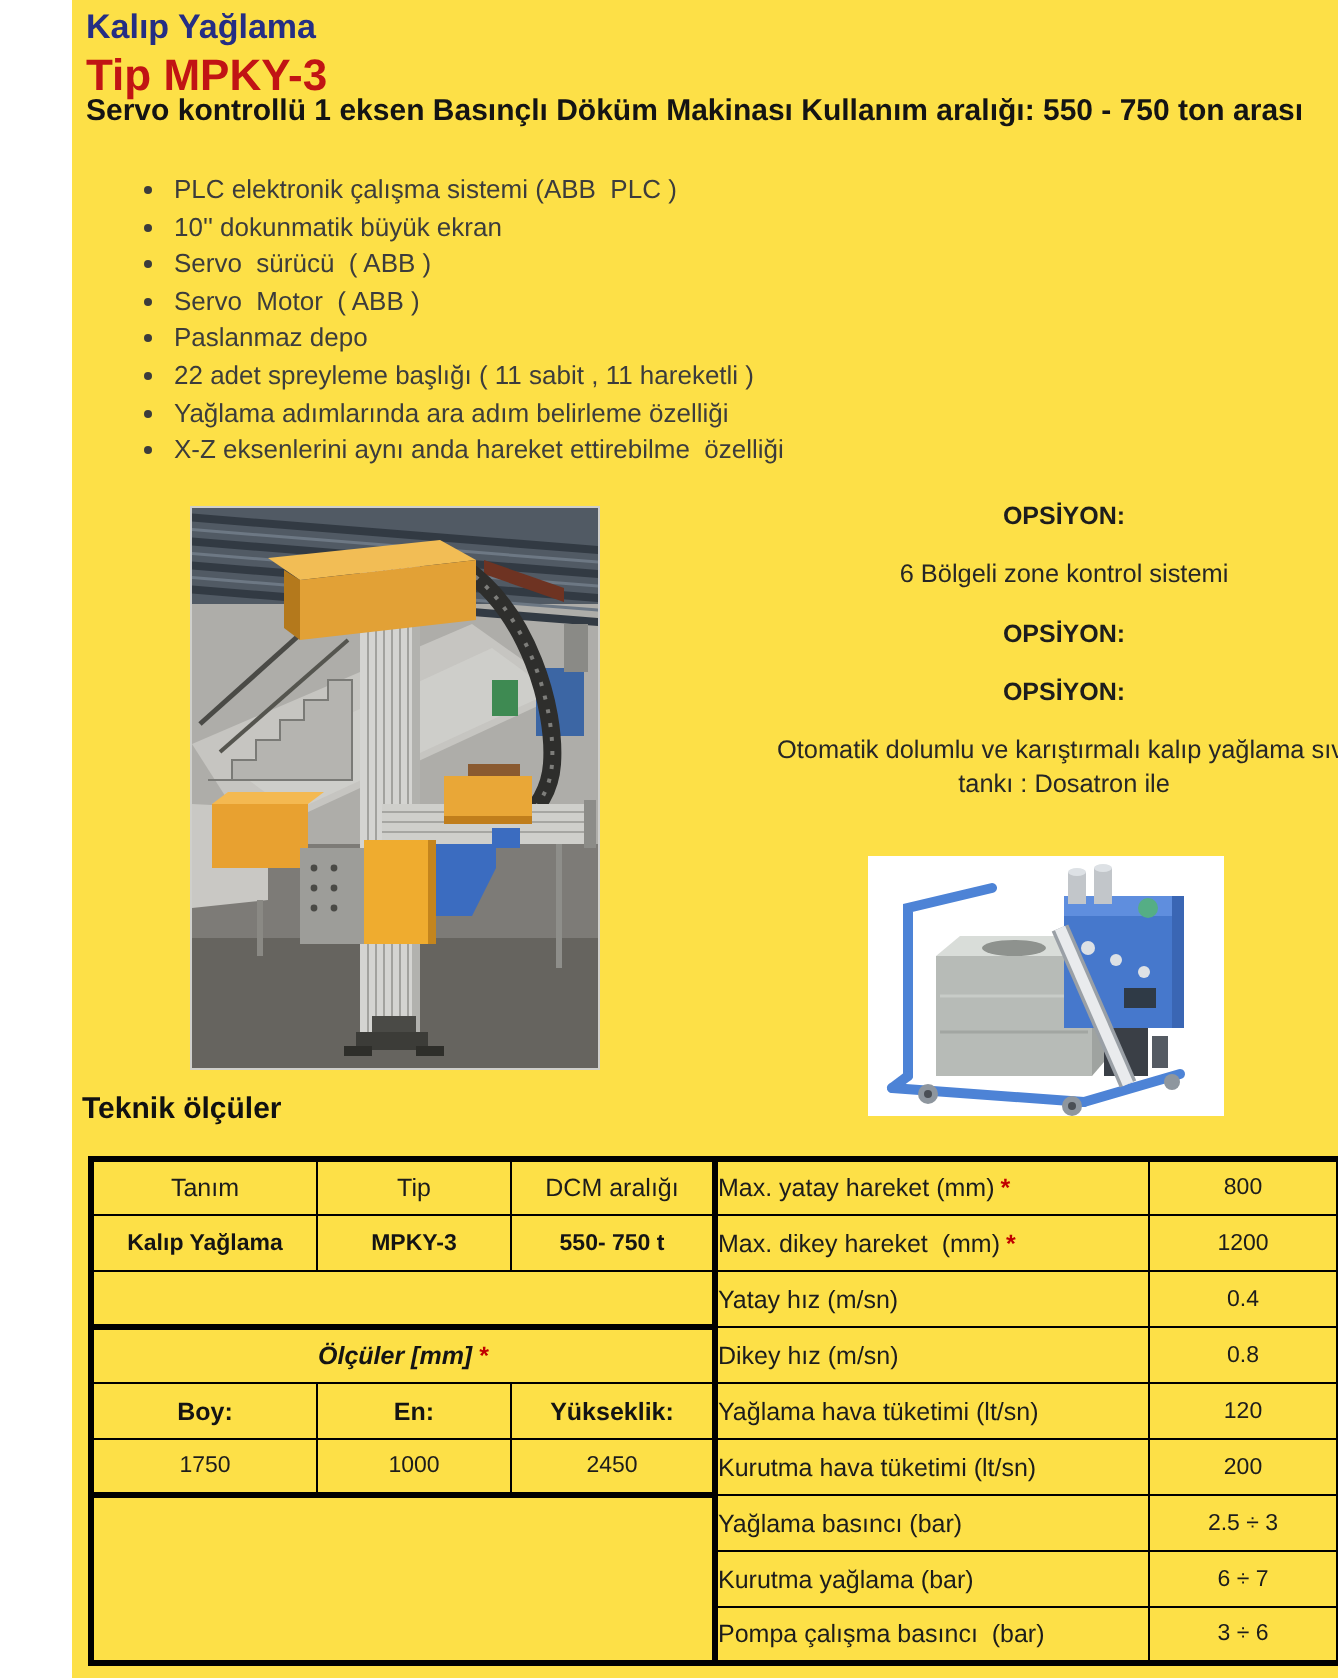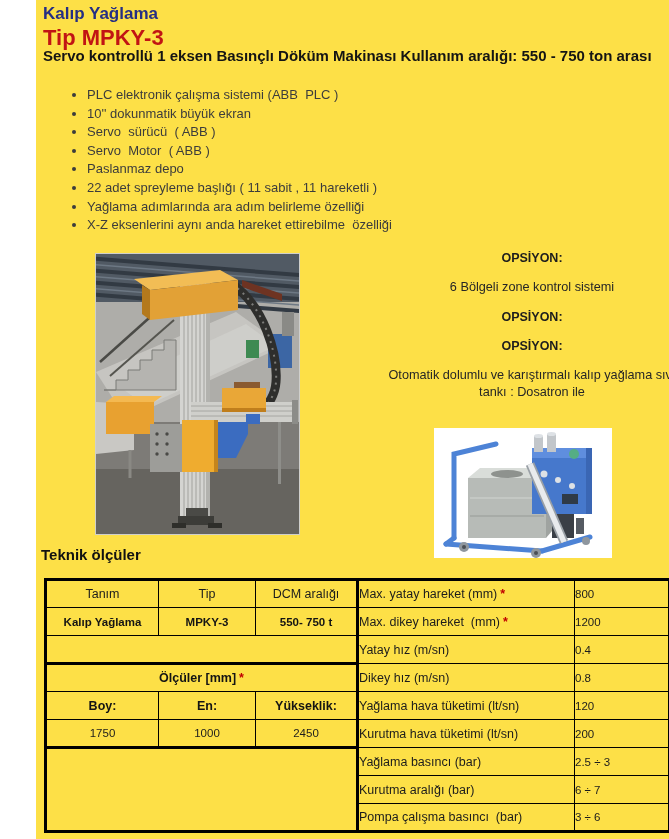--- a/index.html
+++ b/index.html
@@ -20,25 +20,25 @@
   .opt-h{font-size:12.5px;font-weight:bold;color:#1d1d1d;margin:0 0 13px 0;line-height:16px;}
   .opt-t{font-size:12.7px;color:#262626;margin:0 0 13.5px 0;line-height:16.5px;white-space:pre-line;}
 
   .section-heading{position:absolute;left:5px;top:546px;font-size:15px;font-weight:bold;color:#111;}
 
   table.spec{position:absolute;left:8px;top:578px;border-collapse:collapse;border:3px solid #000;table-layout:fixed;}
   table.spec td{border:1px solid #000;padding:0;overflow:hidden;}
   table.spec tr{height:28px;}
   .lc{text-align:center;font-size:12.5px;color:#1c1c1c;}
   .lcb{text-align:center;font-size:11.5px;font-weight:bold;color:#141414;}
-  .olc{text-align:center;font-size:12.5px;font-weight:bold;color:#141414;}
+  .olc{text-align:center;font-size:12.5px;font-weight:bold;color:#141414;font-style:italic;}
   .dimh{text-align:center;font-size:12.5px;font-weight:bold;color:#141414;}
   .dimv{text-align:center;font-size:11.5px;color:#1c1c1c;}
   .spec-label{font-size:12.5px;color:#1c1c1c;padding-left:7px;white-space:pre-wrap;}
-  .spec-value{text-align:left;font-size:11.5px;color:#1c1c1c;}
+  .spec-value{text-align:center;font-size:11.5px;color:#1c1c1c;}
   .bl3{border-left:3px solid #000 !important;}
   .bt3{border-top:3px solid #000 !important;}
   .star{color:#C00000;font-weight:bold;margin-left:3px;}
 </style>
 </head>
 <body>
 
 <div class="page">
 
   <div class="title-main">Kalıp Yağlama</div>
@@ -252,21 +252,21 @@
       <td class="dimv">2450</td>
       <td class="spec-label bl3"><span>Kurutma hava tüketimi (lt/sn)</span></td>
       <td class="spec-value">200</td>
     </tr>
     <tr>
       <td colspan="3" rowspan="3" class="lc bt3"></td>
       <td class="spec-label bl3"><span>Yağlama basıncı (bar)</span></td>
       <td class="spec-value">2.5 ÷ 3</td>
     </tr>
     <tr>
-      <td class="spec-label bl3"><span>Kurutma aralığı (bar)</span></td>
+      <td class="spec-label bl3"><span>Kurutma yağlama (bar)</span></td>
       <td class="spec-value">6 ÷ 7</td>
     </tr>
     <tr>
       <td class="spec-label bl3"><span>Pompa çalışma basıncı  (bar)</span></td>
       <td class="spec-value">3 ÷ 6</td>
     </tr>
   </tbody>
     </table>
 
 </div>

